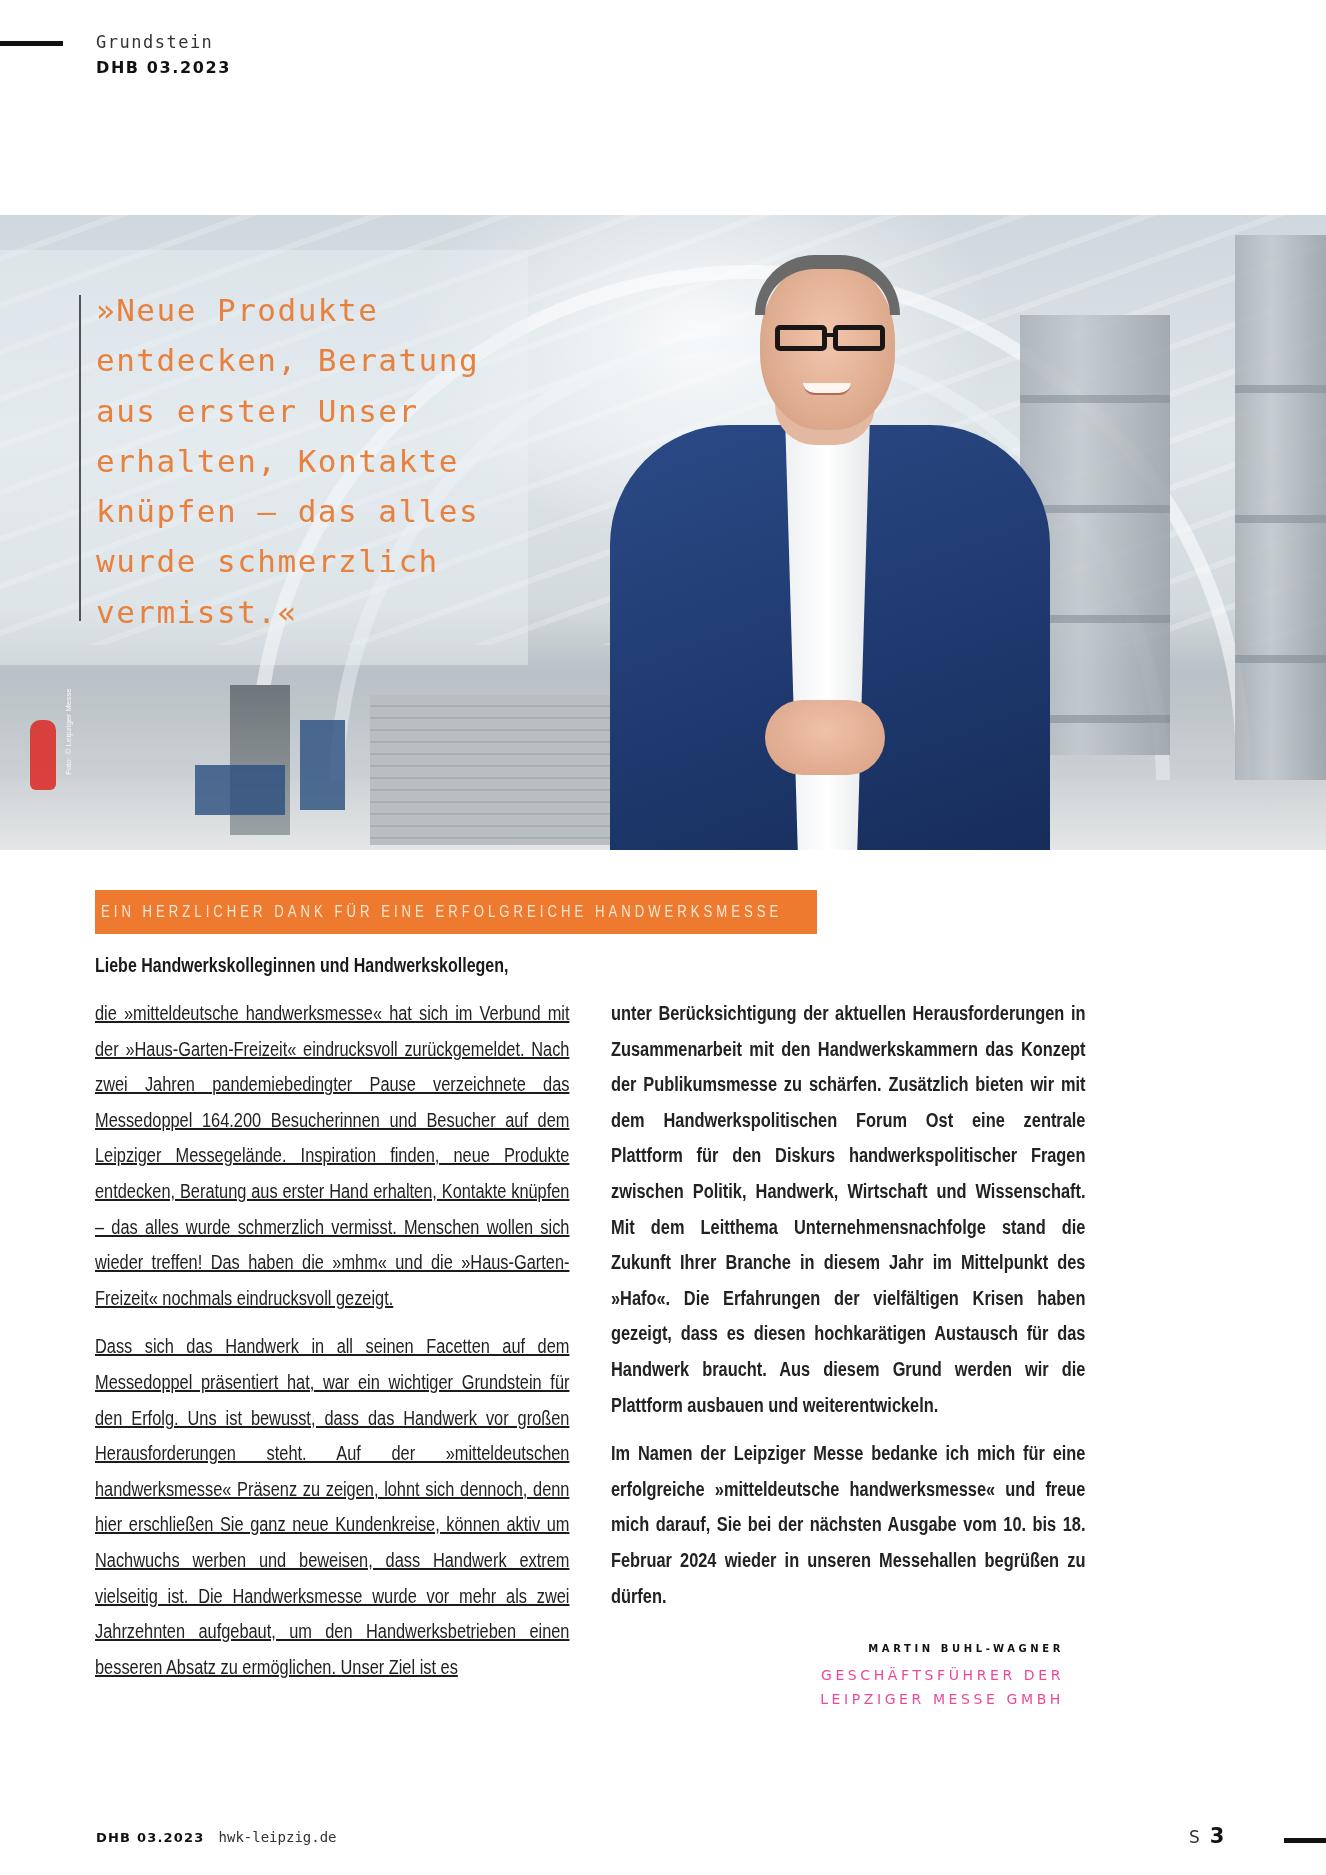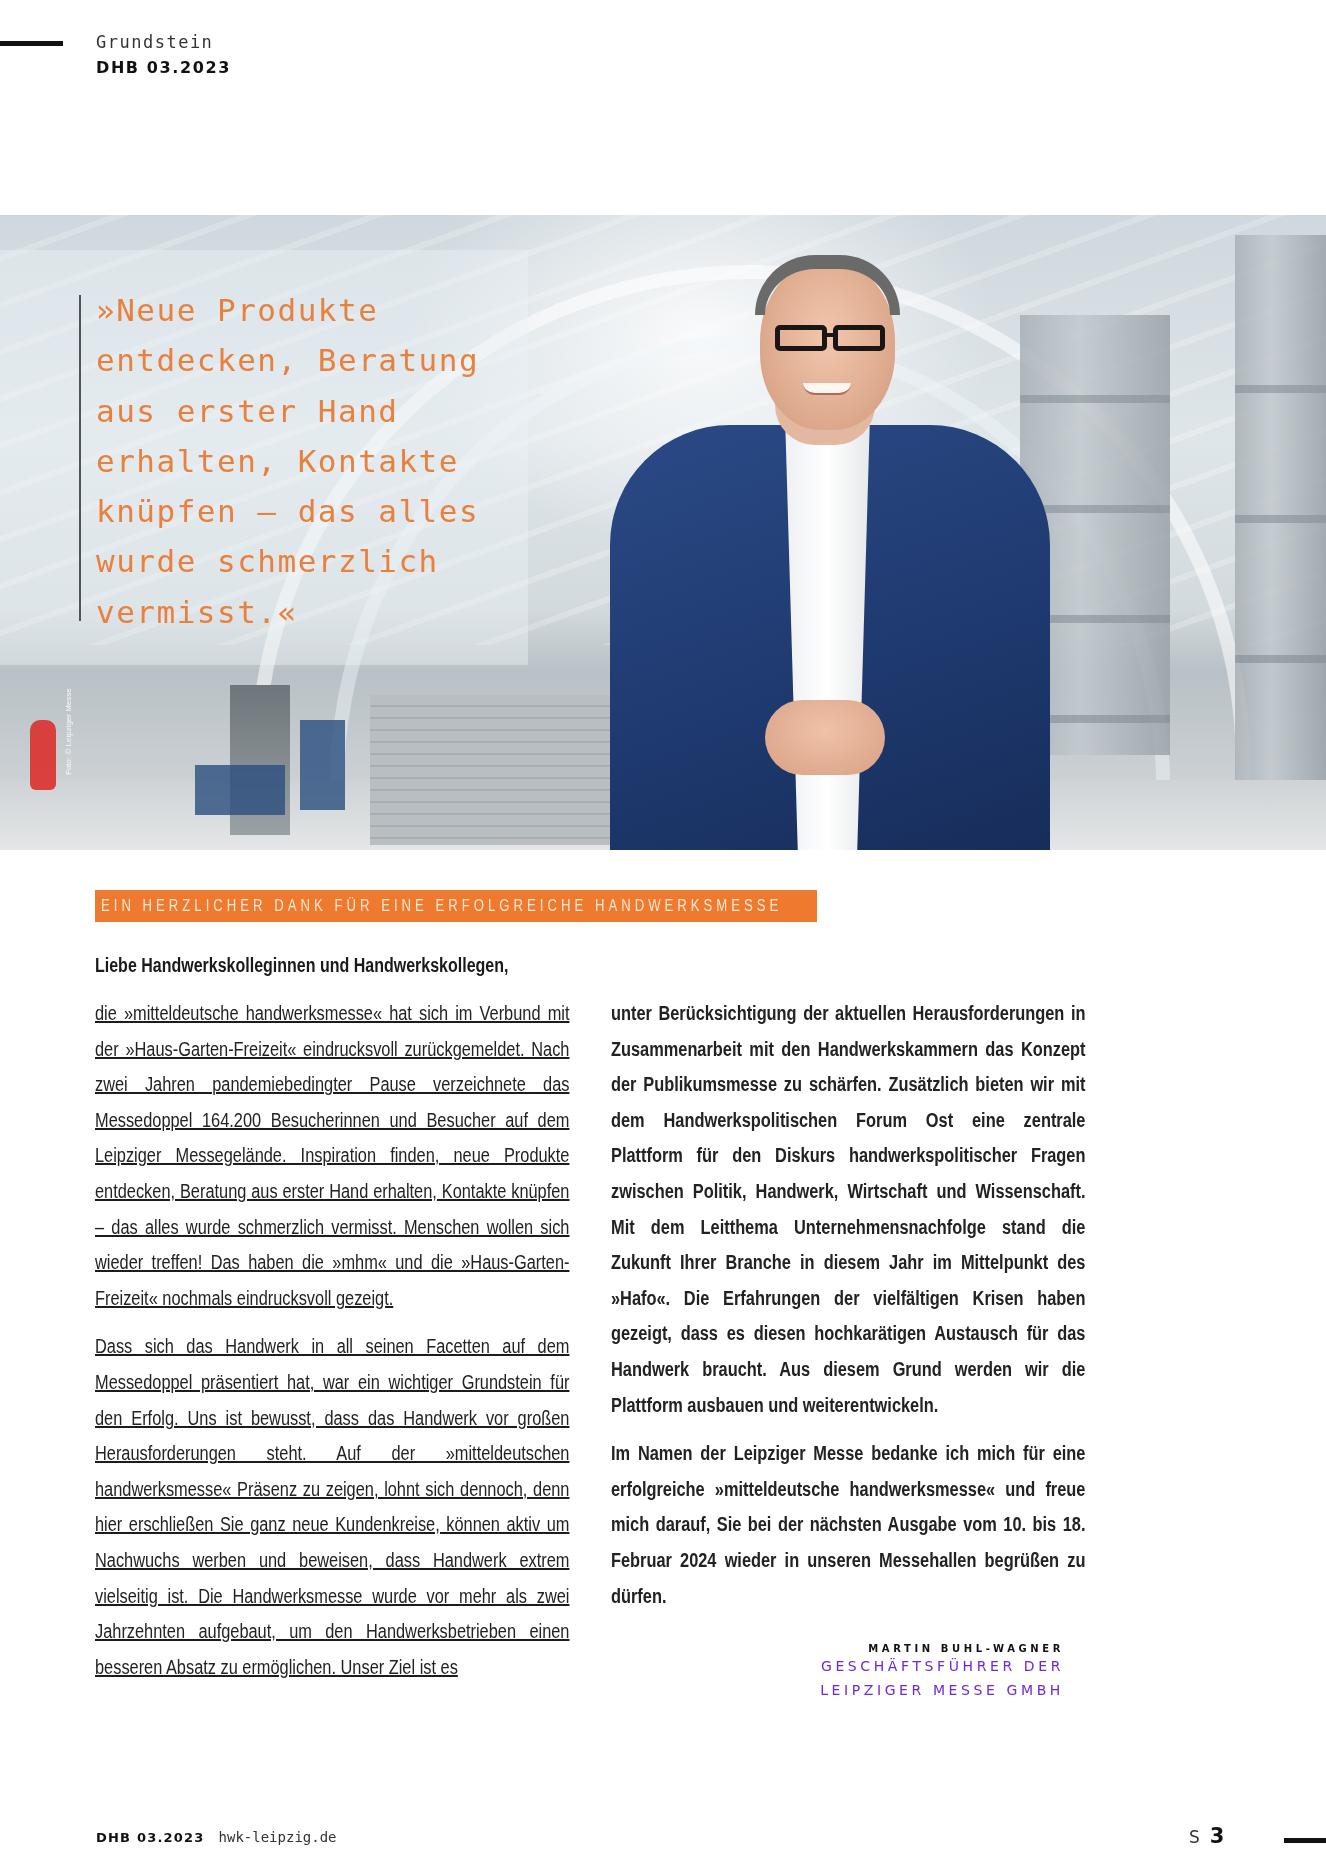--- a/index.html
+++ b/index.html
@@ -52,36 +52,36 @@
   .bridge { position: absolute; left: 222px; top: 118px; width: 8px; height: 4px; background: #1a1616; }
   .smile { position: absolute; left: 198px; top: 168px; width: 48px; height: 12px; background: #fff6f0; border-radius: 0 0 20px 20px; border-bottom: 2px solid #b46a5a; }
   .hands { position: absolute; left: 160px; top: 485px; width: 120px; height: 75px; background: radial-gradient(ellipse at 50% 40%, #efc2a8, #d9a084); border-radius: 40px; }
 
   
   .quote-panel { position: absolute; left: 0; top: 250px; width: 528px; height: 415px; background: rgba(236,242,246,0.45); }
   .quote-rule { position: absolute; left: 79px; top: 295px; width: 2px; height: 326px; background: #4f5559; }
   .quote { position: absolute; left: 96px; top: 285px; width: 430px; font-family: "DejaVu Sans Mono", monospace; font-size: 31px; line-height: 50.3px; letter-spacing: 1.5px; color: #e8813d; white-space: pre-line; }
 
   
-  .headline-bar { position: absolute; left: 95px; top: 890px; height: 32px; width: 722px; background: #ee7a2f; display: flex; align-items: center; padding-left: 6px; }
+  .headline-bar { position: absolute; left: 95px; top: 890px; height: 44px; width: 722px; background: #ee7a2f; display: flex; align-items: center; padding-left: 6px; }
   .headline-bar span { font-family: "Liberation Sans Narrow", "Liberation Sans", sans-serif; font-size: 16px; letter-spacing: 4.9px; color: #fbe7d6; white-space: nowrap; transform: scaleX(0.82); transform-origin: left center; }
 
   .salutation { position: absolute; left: 95px; top: 954px; font-family: "Liberation Sans", sans-serif; font-weight: bold; font-size: 20px; color: #1a1a1a; transform: scaleX(0.8); transform-origin: left top; white-space: nowrap; }
 
   .col { position: absolute; top: 996px; width: 475px; }
   .col-left { left: 95px; text-decoration: underline; }
   .col-right { left: 611px; font-weight: bold; }
   .col p { font-family: "Liberation Sans", sans-serif; font-size: 20px; line-height: 35.6px; color: #222; width: 580px; transform: scaleX(0.818); transform-origin: left top; text-align: justify; hyphens: manual; }
   .col p + p { margin-top: 12px; }
   .col-left p.p2 { margin-top: 13px; }
   .col-right p.p2 { margin-top: 13px; }
 
   .signature { position: absolute; right: 262px; top: 1643px; text-align: right; }
   .sig-name { font-family: "DejaVu Sans", sans-serif; font-weight: bold; font-size: 10px; letter-spacing: 3.6px; color: #111; }
-  .sig-role { font-family: "DejaVu Sans", sans-serif; font-size: 14px; letter-spacing: 3.6px; color: #6d28d9; line-height: 24px; }
+  .sig-role { font-family: "DejaVu Sans", sans-serif; font-size: 14px; letter-spacing: 3.6px; color: #ec4899; margin-top: 9px; line-height: 24px; }
 
   .footer { position: absolute; left: 96px; top: 1829px; display: flex; align-items: baseline; gap: 14px; }
   .footer-issue { font-family: "DejaVu Sans", sans-serif; font-weight: bold; font-size: 13px; letter-spacing: 1.2px; color: #111; }
   .footer-site { font-family: "DejaVu Sans Mono", monospace; font-size: 14px; color: #333; }
   .page-num { position: absolute; left: 1189px; top: 1824px; display: flex; align-items: baseline; gap: 10px; }
   .page-prefix { font-family: "DejaVu Sans", sans-serif; font-size: 17px; color: #333; }
   .page-value { font-family: "DejaVu Sans", sans-serif; font-weight: bold; font-size: 21px; color: #111; }
 </style>
 </head>
 <body>
@@ -127,21 +127,21 @@
     <div class="bridge"></div>
     <div class="smile"></div>
     <div class="hands"></div>
   </div>
 </div>
 
 <div class="quote-panel"></div>
 <div class="quote-rule"></div>
 <div class="quote">»Neue Produkte
 entdecken, Beratung
-aus erster Hand
+aus erster Unser
 erhalten, Kontakte
 knüpfen – das alles
 wurde schmerzlich
 vermisst.«</div>
 
 <div class="headline-bar">
   <span>EIN HERZLICHER DANK FÜR EINE ERFOLGREICHE HANDWERKSMESSE</span>
 </div>
 
 <div class="salutation">Liebe Handwerkskolleginnen und Handwerkskollegen,</div>

